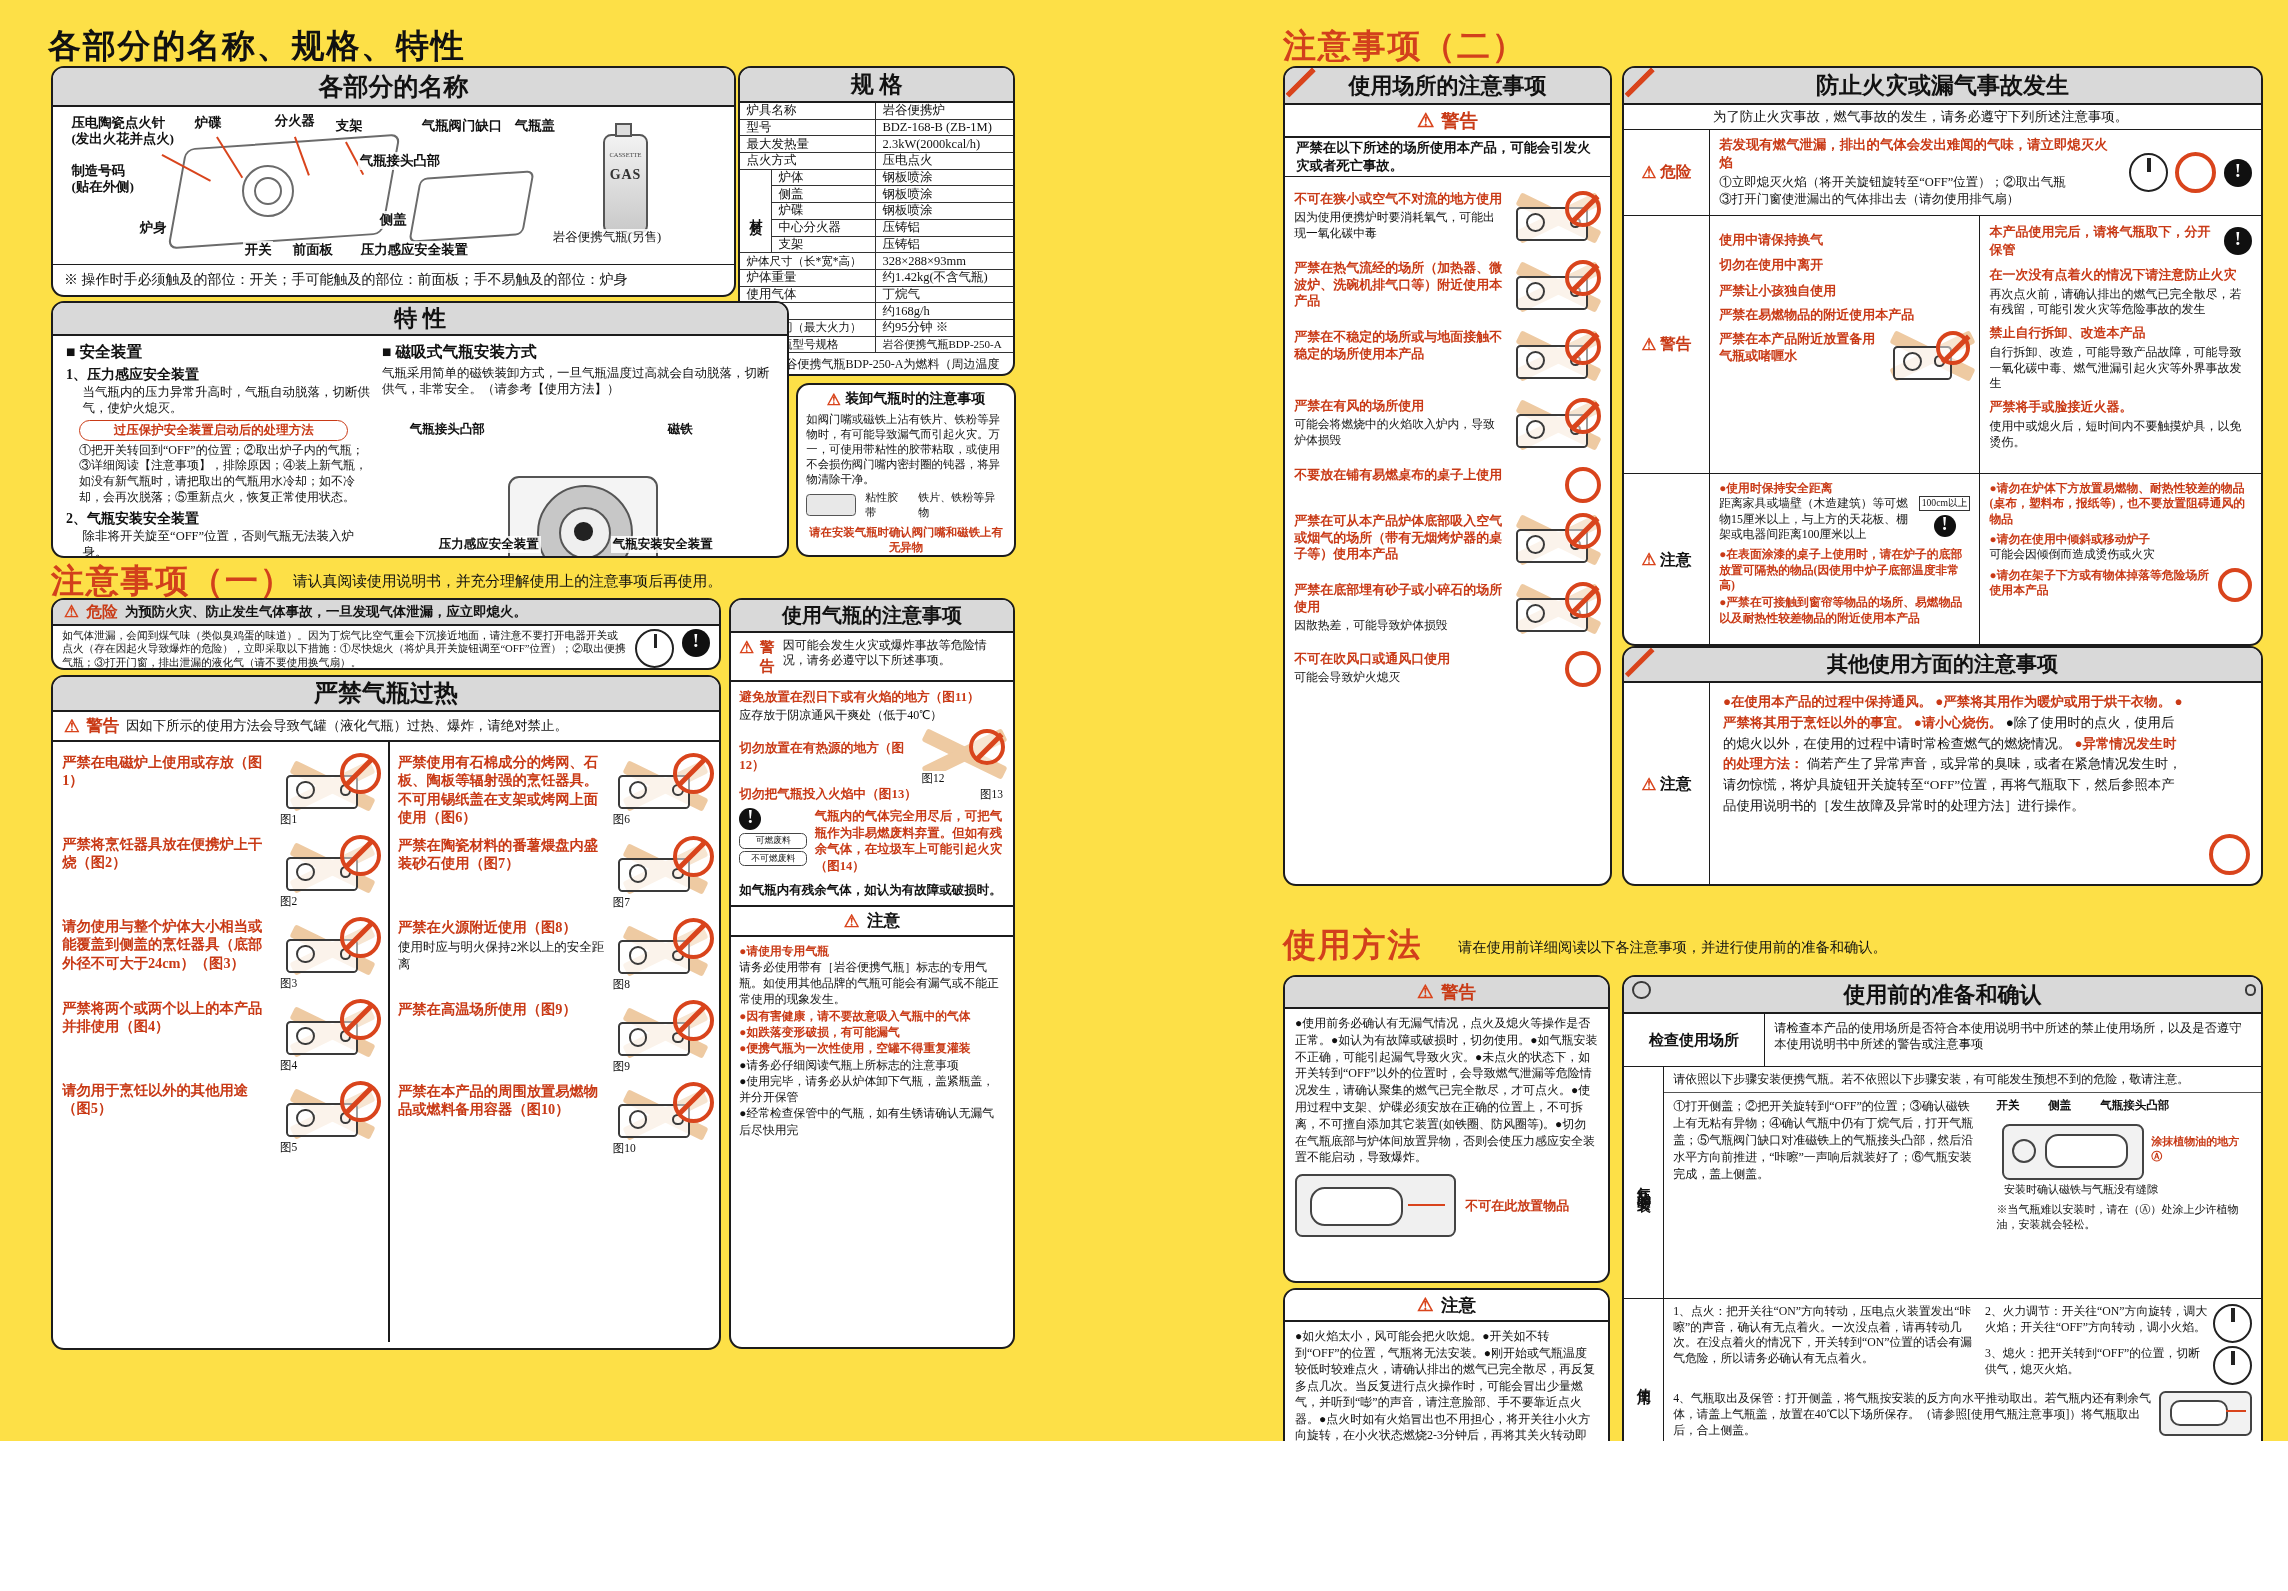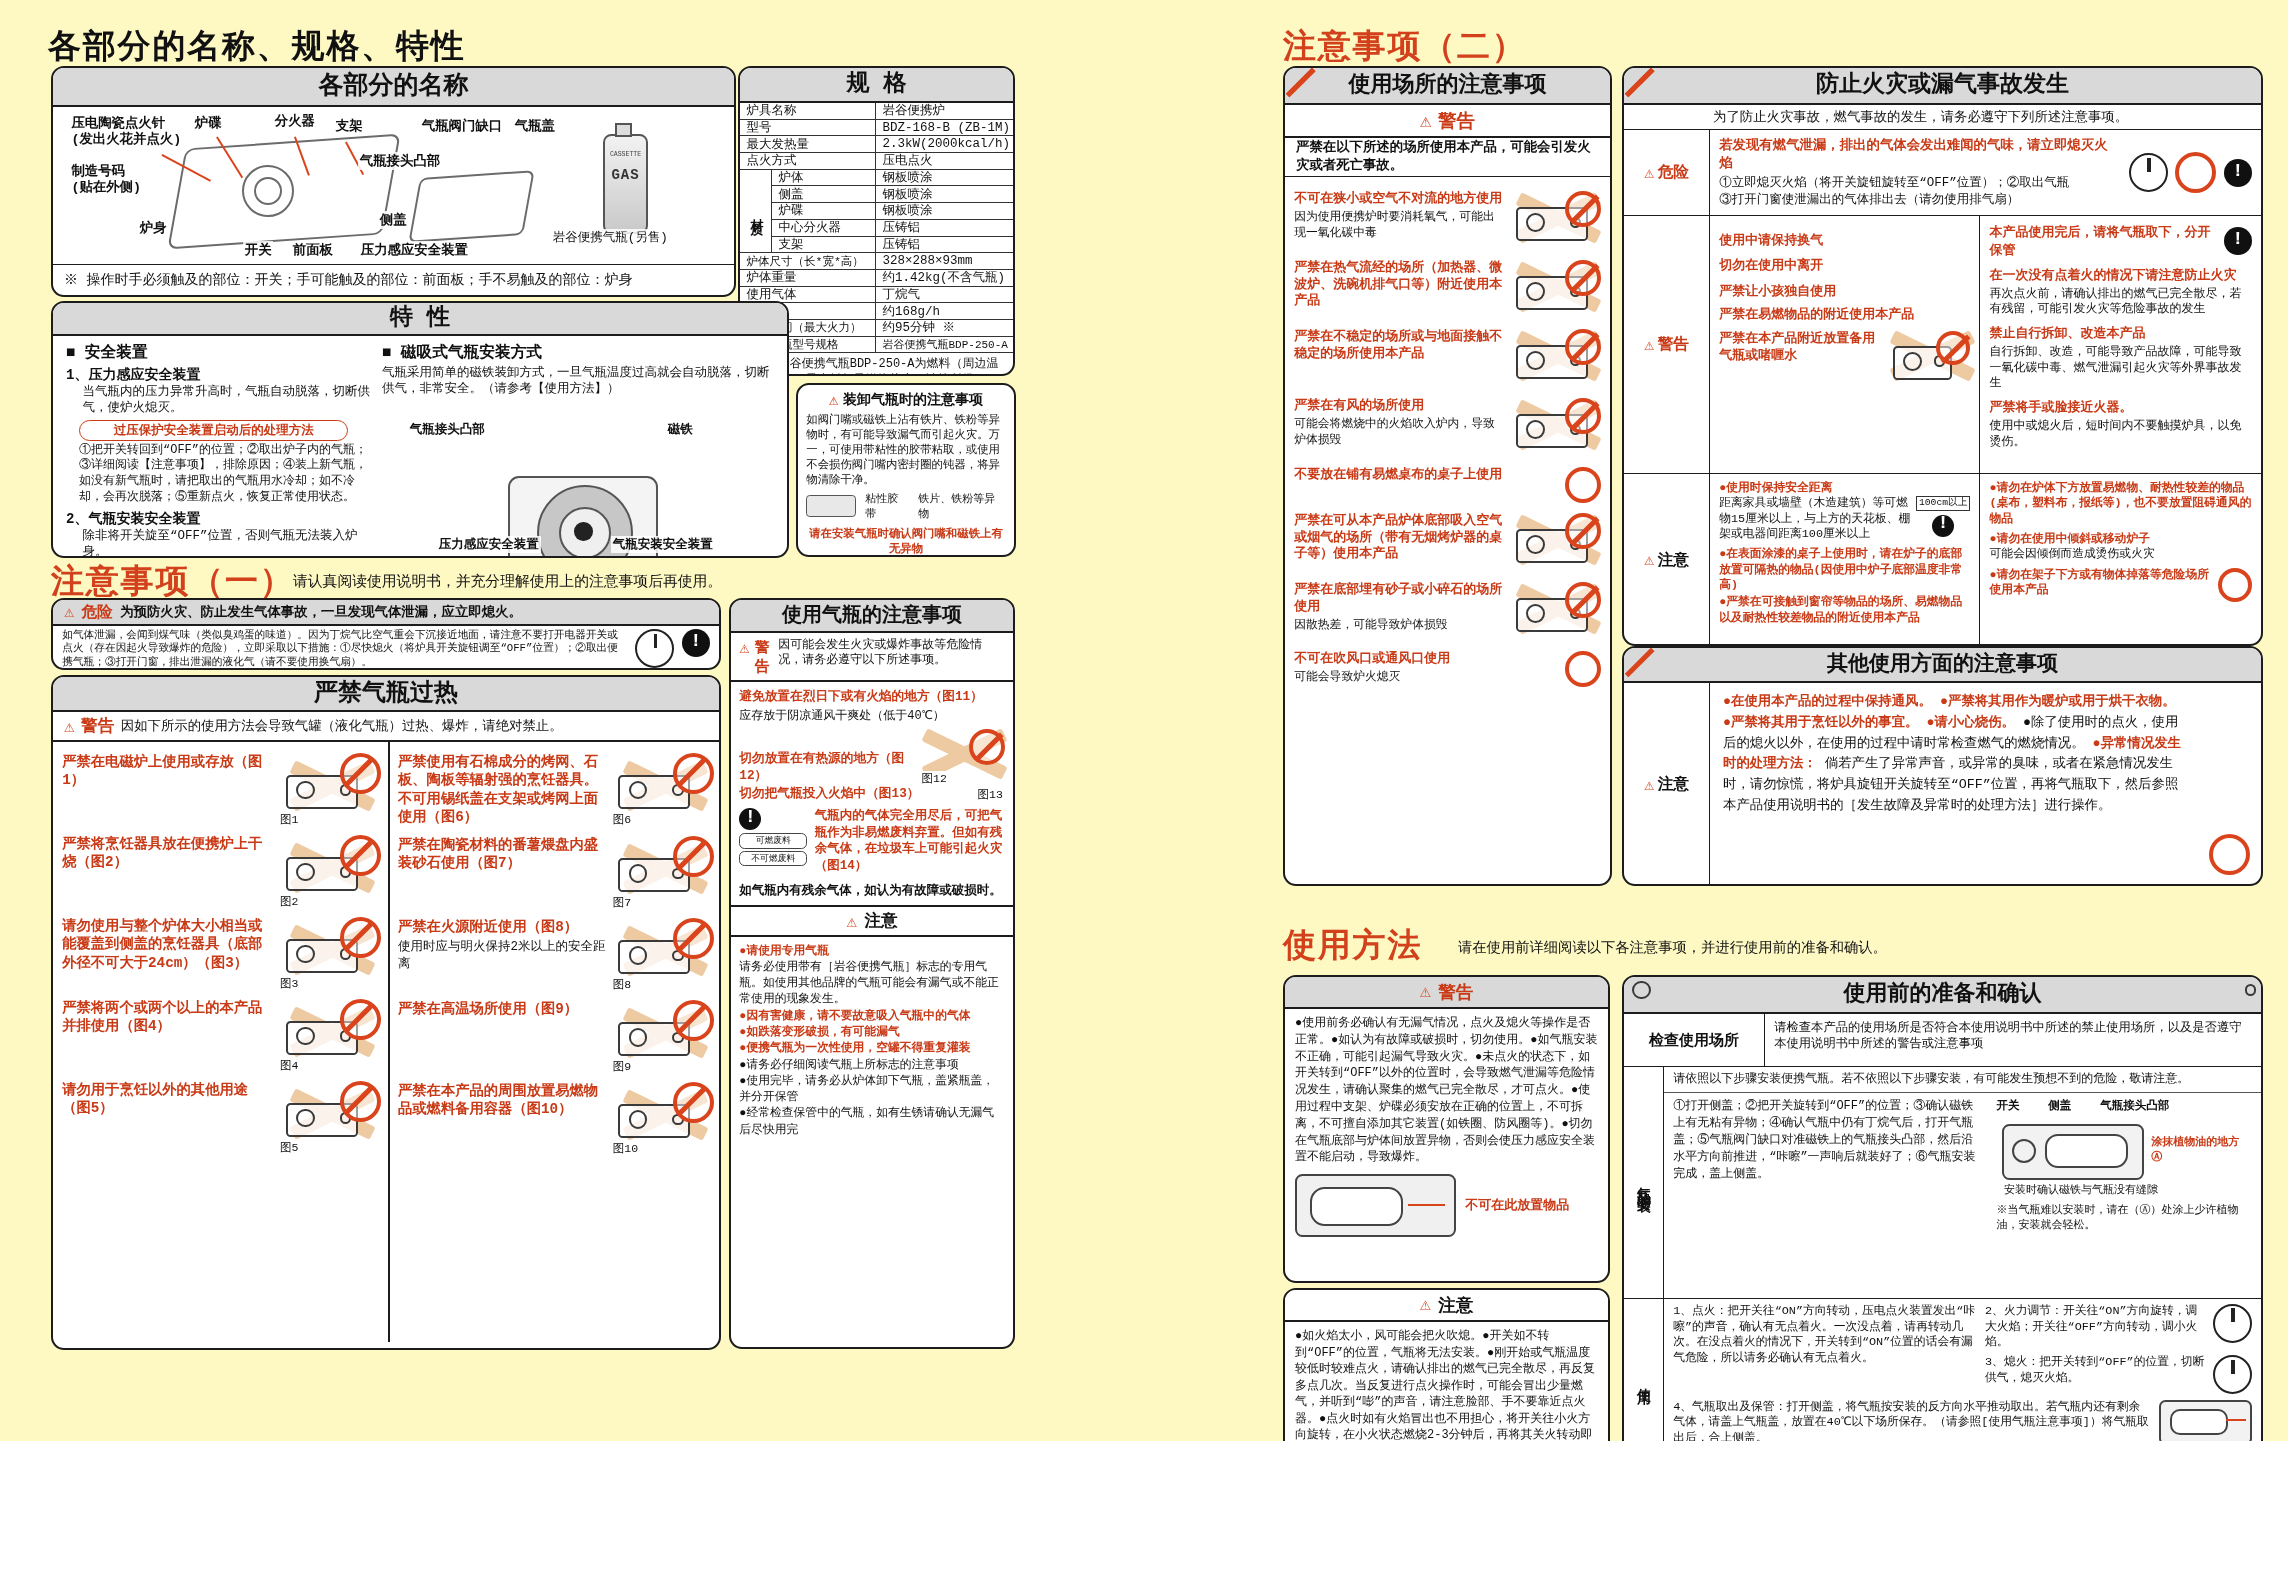--- a/index.html
+++ b/index.html
@@ -1,17 +1,17 @@
 <!DOCTYPE html>
 <html style="font-size:14.8px"><head>
 <meta charset="utf-8">
 <style>
   html,body{margin:0;padding:0;background:#fff}
-  .sheet{position:relative;width:2289px;height:1441px;background:#fef9c3;
-         font-family:Liberation Mono, monospace;color:#111;overflow:hidden}
+  .sheet{position:relative;width:2289px;height:1441px;background:#fde047;
+         font-family:Liberation Serif, serif;color:#111;overflow:hidden}
   .abs{position:absolute}
   .b{font-weight:bold}
   .red{color:#c93a16}
   .box{position:absolute;border:2.8px solid #1c1c1c;border-radius:13px;background:#fff;overflow:hidden;box-sizing:border-box}
   .box-hd{background:#d9d9d9;border-bottom:2.8px solid #1c1c1c;text-align:center;font-weight:bold}
   .band{background:#d9d9d9;border-bottom:2.3px solid #1c1c1c;display:flex;align-items:center;justify-content:center;gap:7.4px;font-weight:bold}
   .tri{color:#d9441c;font-weight:bold}
   .wl{color:#c93a16;font-weight:bold}
   .h1{font-size:33px;font-weight:bold;letter-spacing:1.8px}
   .h1r{font-size:33px;font-weight:bold;color:#d2401c;letter-spacing:1.8px}
@@ -324,21 +324,21 @@
   <div class="box" style="left:729px;top:598px;width:286px;height:751px">
     <div class="box-hd" style="height:31px;line-height:31px;font-size:20px">使用气瓶的注意事项</div>
     <div style="display:flex;gap:5.5px;align-items:flex-start;border-bottom:2.3px solid #1c1c1c;padding:4.6px 8.3px">
       <span class="tri" style="font-size:16.6px">⚠</span>
       <span class="wl" style="font-size:14.8px">警告</span>
       <span style="font-size:12px;line-height:1.3">因可能会发生火灾或爆炸事故等危险情况，请务必遵守以下所述事项。</span>
     </div>
     <div style="padding:6.5px 8.3px 0">
       <div class="red b" style="font-size:12.7px;line-height:1.3">避免放置在烈日下或有火焰的地方（图11）</div>
       <div style="font-size:12px;margin-top:1.8px">应存放于阴凉通风干爽处（低于40℃）</div>
-      <div style="display:flex;gap:7.4px;align-items:flex-end;margin-top:5.5px">
+      <div style="display:flex;gap:7.4px;align-items:center;margin-top:5.5px">
         <div class="red b" style="font-size:12.7px;flex:1;line-height:1.3">切勿放置在有热源的地方（图12）</div>
         <div class="fig" style="width:85px;height:55px">
             <div class="xx"></div>
             <div class="no" style="width:28px;height:28px"></div>
             <div class="figl">图12</div>
           </div>
       </div>
       <div style="display:flex;gap:7.4px;align-items:center;margin-top:1.8px">
         <div class="red b" style="font-size:12.7px;flex:1;line-height:1.3">切勿把气瓶投入火焰中（图13）</div>
         <div class="figl" style="position:static">图13</div>

